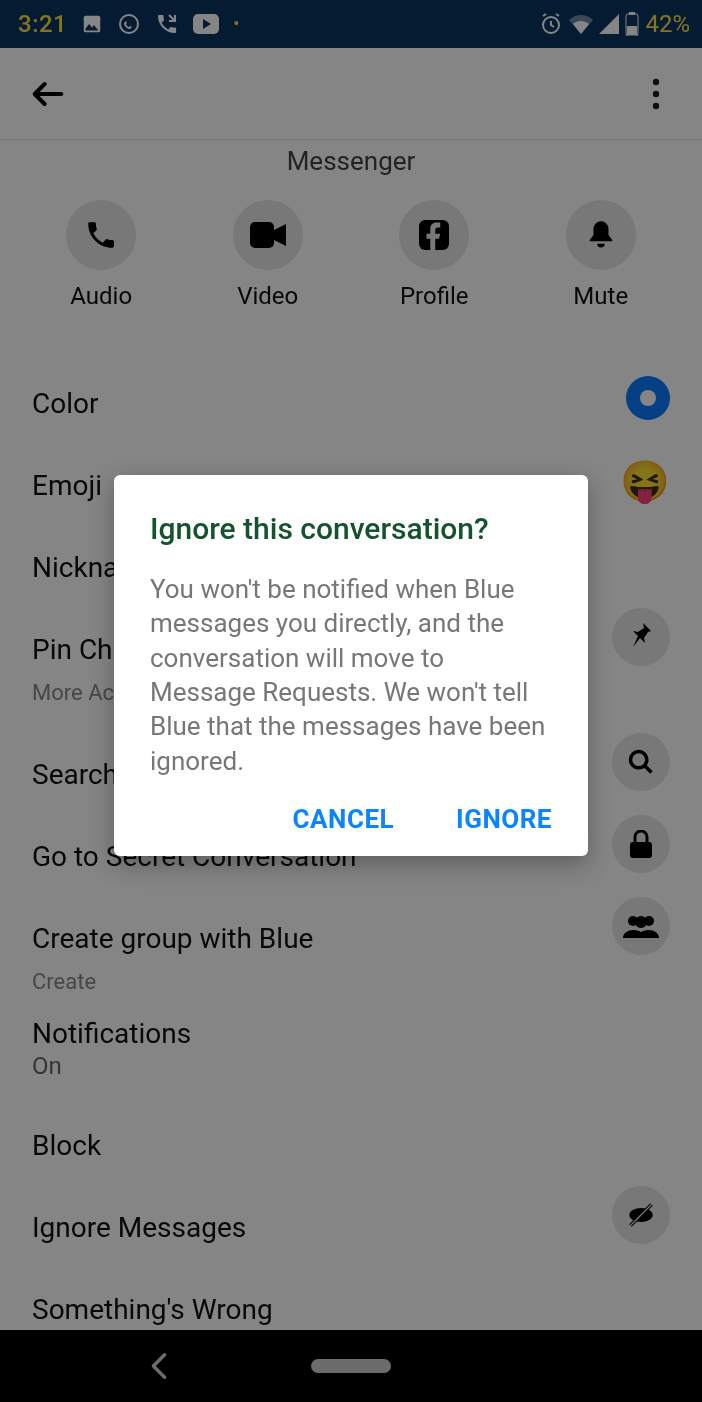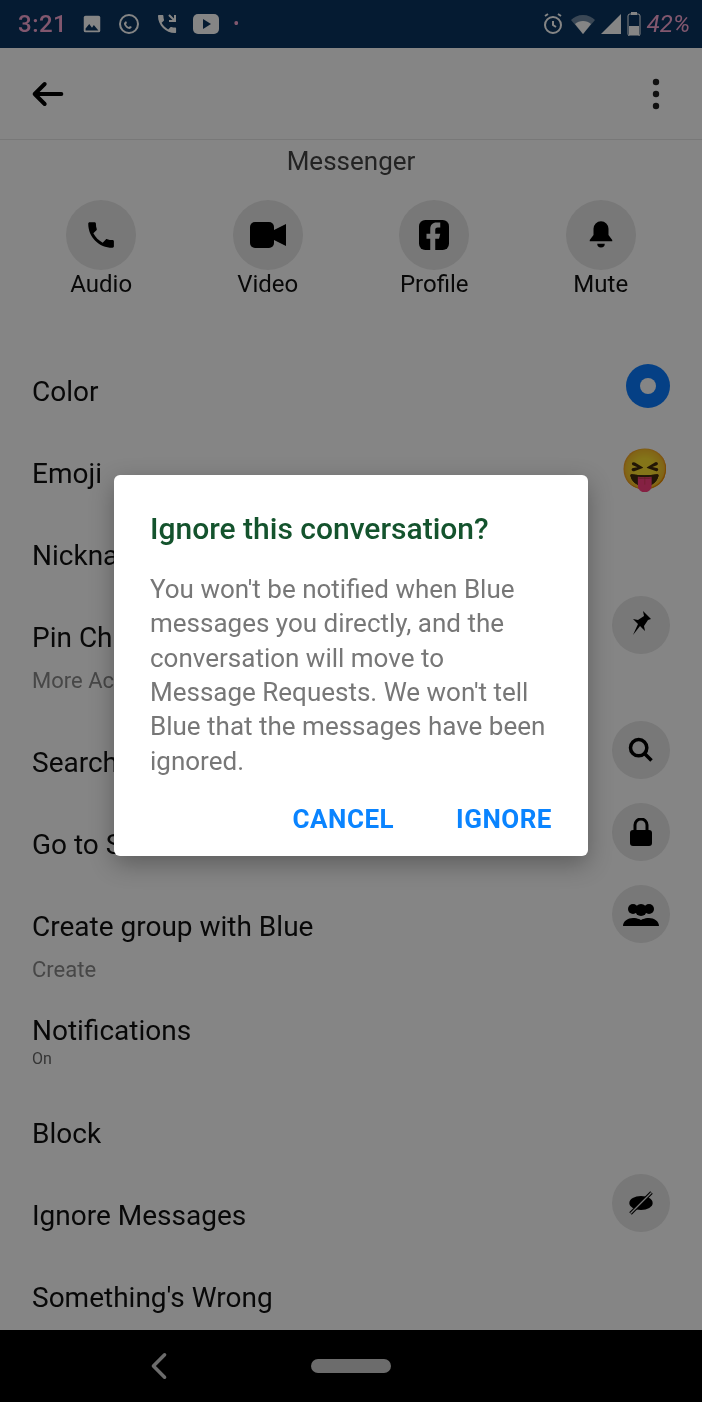--- a/index.html
+++ b/index.html
@@ -1,43 +1,43 @@
 <!DOCTYPE html>
 <html><head>
 <meta charset="utf-8">
 <style>
   * { margin: 0; padding: 0; box-sizing: border-box; font-family: -apple-system, BlinkMacSystemFont, "Segoe UI", Roboto, Helvetica, Arial, sans-serif; }
   html, body { width: 702px; height: 1402px; overflow: hidden; background: #000; }
   .screen { width: 702px; height: 1402px; background: #fff; display: flex; flex-direction: column; position: relative; }
 
   
-  .status-bar { height: 48px; background: #0b3560; color: #f9a8d4; display: flex; align-items: center; justify-content: space-between; padding: 0 12px 0 18px; font-size: 24px; }
+  .status-bar { height: 48px; background: #0b3560; color: #fde047; display: flex; align-items: center; justify-content: space-between; padding: 0 12px 0 18px; font-size: 24px; }
   .status-left { display: flex; align-items: center; gap: 14px; }
-  .status-right { display: flex; align-items: center; gap: 6px; font-style: italic; }
+  .status-right { display: flex; align-items: center; gap: 6px; }
   .status-time { font-weight: 500; letter-spacing: 0.5px; }
   .status-ico { display: inline-flex; }
   .status-dot { font-size: 18px; line-height: 1; }
   .battery-pct { font-size: 24px; font-weight: 400; }
 
   
   .app-header { height: 92px; display: flex; align-items: center; justify-content: space-between; padding: 0 28px 0 24px; border-bottom: 1px solid #e6e6e6; }
   .back-btn { width: 48px; height: 48px; display:flex; align-items:center; justify-content:center; }
   .more-btn { width: 36px; height: 48px; display:flex; align-items:center; justify-content:center; }
 
   .subheader { text-align: center; color: #444; font-size: 26px; padding: 6px 8px 14px; }
 
   .action-row { display: flex; justify-content: space-around; padding: 10px 18px 28px; }
-  .action-item { display: flex; flex-direction: column; align-items: center; width: 130px; justify-content: flex-end; }
+  .action-item { display: flex; flex-direction: column; align-items: center; gap: 12px; width: 130px; justify-content: flex-end; }
   .action-circle { width: 70px; height: 70px; border-radius: 50%; background: #e6e6e6; display:flex; align-items:center; justify-content:center; }
   .action-label { font-size: 24px; color:#111; }
 
   .settings-list { flex: 1 1 auto; overflow: hidden; padding: 0 32px; }
   .row { display: flex; align-items: flex-end; justify-content: space-between; min-height: 82px; }
   .row .label { font-size: 28px; color: #111; }
-  .row .sub { font-size: 16px; color: #666; margin-top: 2px; }
+  .row .sub { font-size: 24px; color: #666; margin-top: 2px; }
   .row .stack { display:flex; flex-direction:column; }
   .section-label { font-size: 22px; color: #888; margin-top: 14px; margin-bottom: 4px; }
 
   .trailing-circle { width: 58px; height: 58px; border-radius: 50%; background:#e6e6e6; display:flex; align-items:center; justify-content:center; }
   .emoji-face { font-size: 40px; line-height:1; }
 
   .nav-bar { height: 72px; background: #000; display:flex; align-items:center; justify-content:center; position:relative; }
   .nav-back { position:absolute; left: 150px; display:flex; }
   .nav-pill { width: 80px; height: 14px; background:#cfcfcf; border-radius: 8px; }
 

